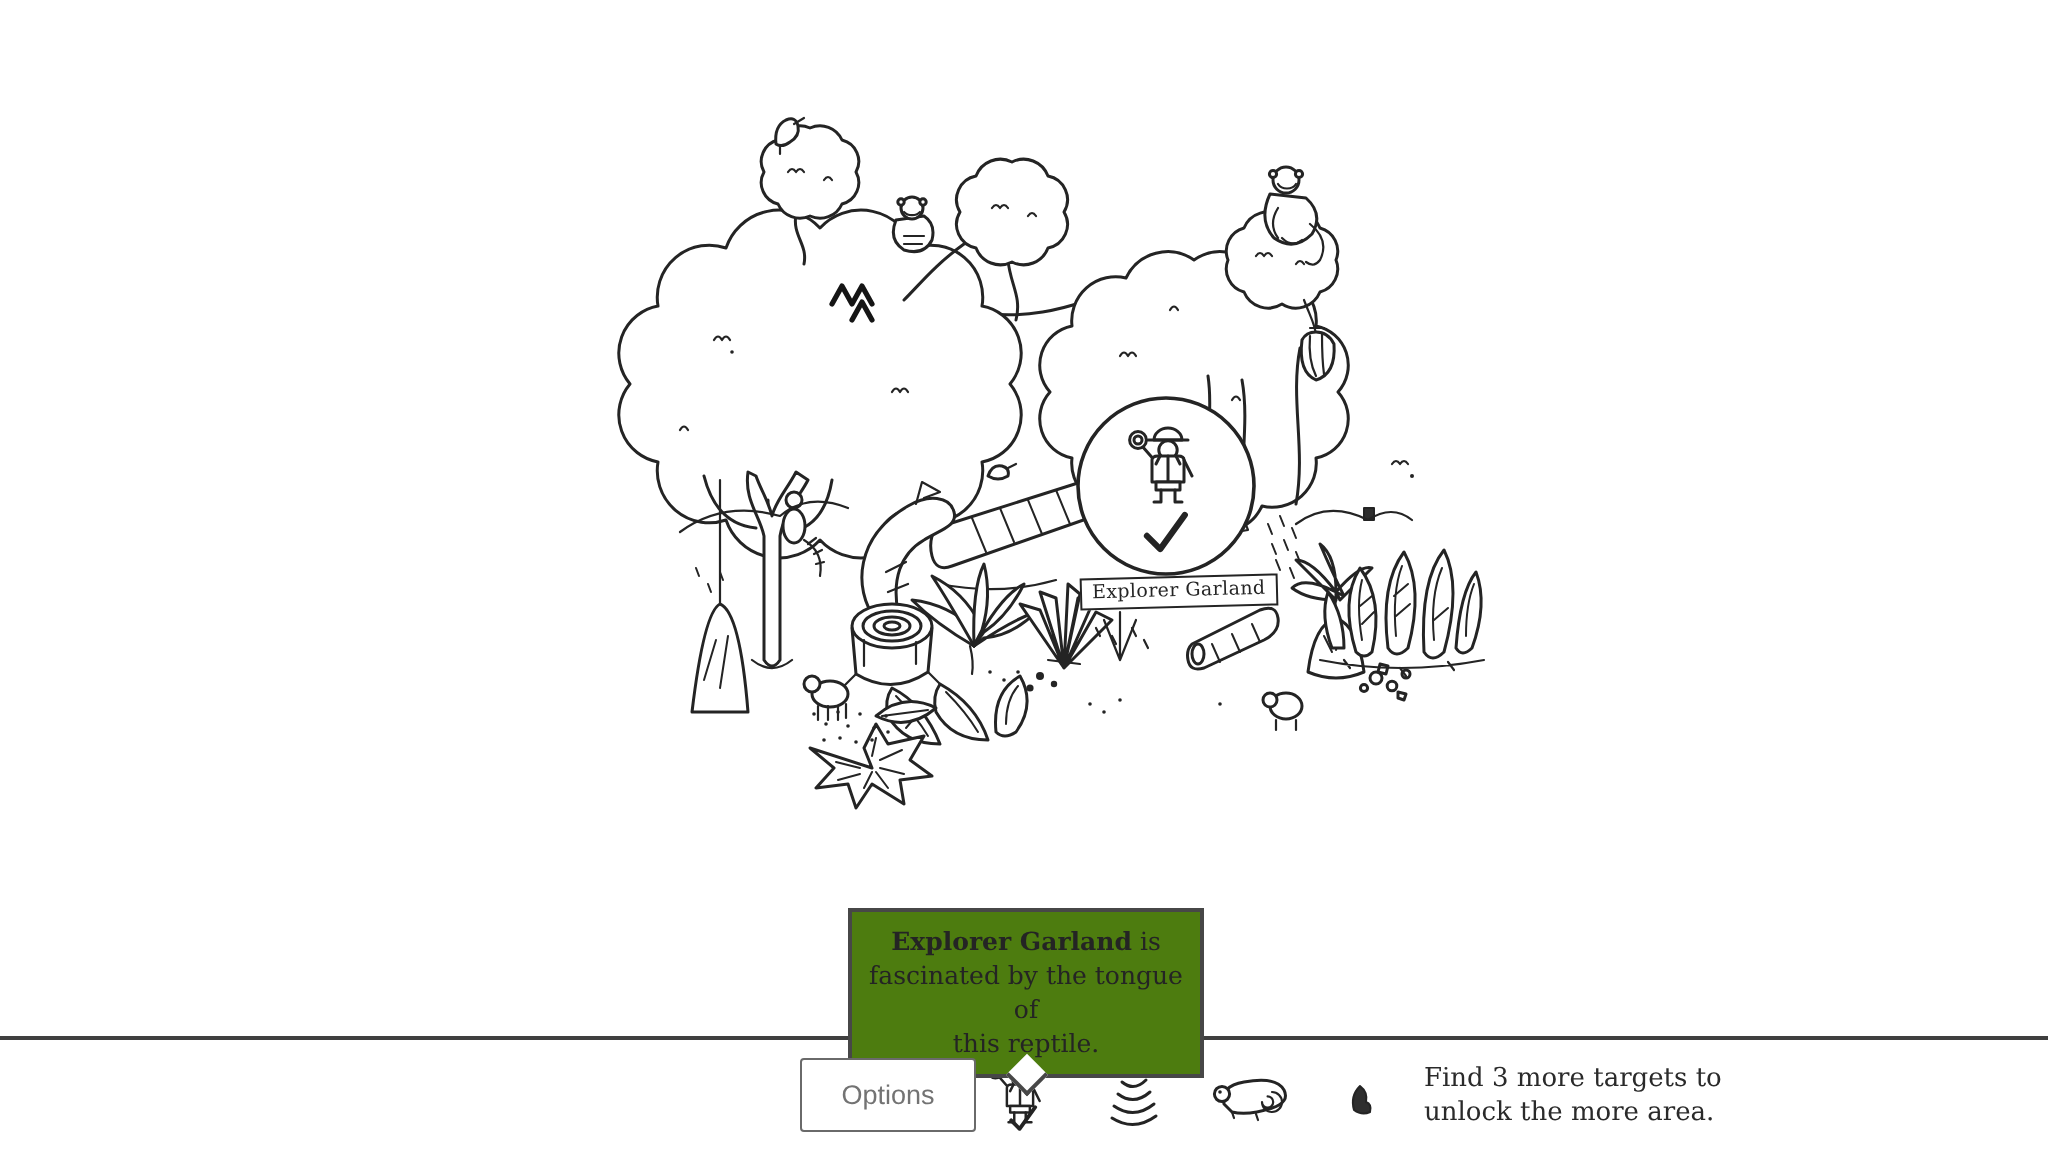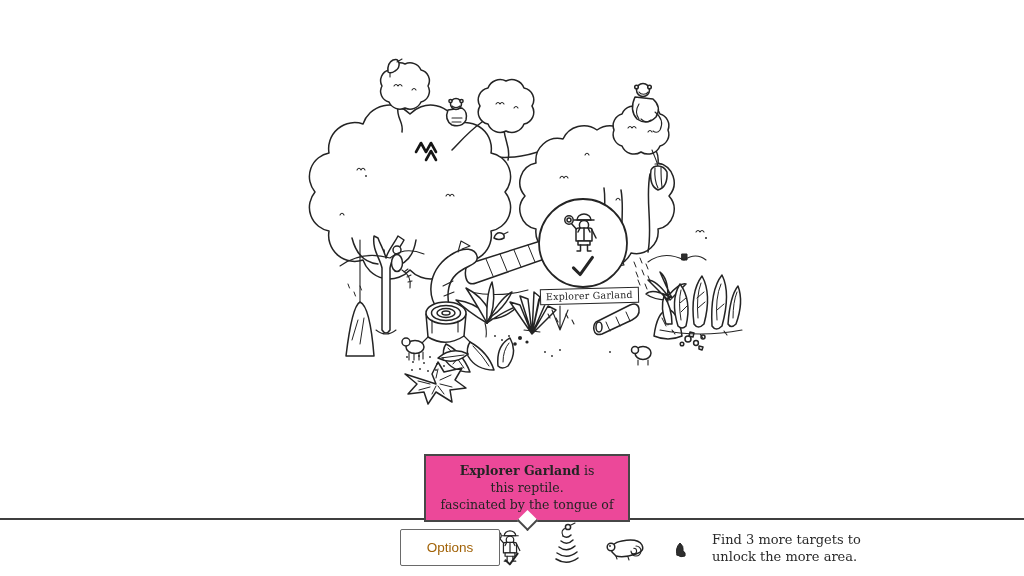--- a/index.html
+++ b/index.html
@@ -12,34 +12,34 @@
       stroke:#242424;fill:none;stroke-width:1.5;stroke-linecap:round;stroke-linejoin:round;}
   .ink .w{fill:#ffffff;}
   .ink .dk{fill:#2e2e2e;stroke:#242424;stroke-width:1;}
   .ink .t{stroke-width:1.1;}
   .ink .h{stroke-width:1;}
   .ink .bold{stroke-width:2.6;}
   .ink .dot{fill:#242424;stroke:none;}
   
   .divider{position:absolute;left:0;top:518px;width:1024px;height:0;
            border-top:2px solid #3f3f3f;z-index:2;}
-  .tooltip{position:absolute;left:424px;top:454px;width:206px;box-sizing:border-box;
-           background:#ec4899;border:2px solid #474747;padding:6px 6px 7px 6px;
+  .tooltip{position:absolute;left:424px;top:454px;width:178px;box-sizing:border-box;
+           background:#4d7c0f;border:2px solid #474747;padding:6px 6px 7px 6px;
            text-align:center;font-size:12.5px;line-height:17px;z-index:3;}
   .tooltip .tail{position:absolute;left:50%;bottom:-8px;width:13px;height:13px;margin-left:-7px;
            background:#fff;transform:rotate(45deg);
            border-right:2px solid #474747;border-bottom:2px solid #474747;}
   .tooltip b{font-weight:bold;}
   .banner{position:absolute;left:540px;top:288px;z-index:3;background:#fff;
           border:1.2px solid #242424;padding:1px 5px;font-size:9.5px;line-height:12px;
           white-space:nowrap;transform:rotate(-1.5deg);letter-spacing:.2px;}
-  .options-btn{position:absolute;left:400px;top:529px;width:100px;height:37px;z-index:3;
+  .options-btn{position:absolute;left:400px;top:529px;width:88px;height:37px;z-index:3;
           background:#fff;border:1px solid #6a6a6a;border-radius:2px;
           display:flex;align-items:center;justify-content:center;
-          font-size:13.5px;color:#a16207;cursor:pointer;}
+          font-size:13.5px;color:#737373;cursor:pointer;}
   .status{position:absolute;left:712px;top:531px;z-index:3;font-size:13px;
           line-height:17px;color:#2a2a2a;white-space:nowrap;}
 </style>
 </head>
 <body>
 
 <div class="stage">
 
   <svg class="scene-svg ink" viewBox="0 0 1024 576">
     <defs>
@@ -294,22 +294,22 @@
       <g>
         <path class="dk" d="M677,555 Q675,548 680,543 Q684,546 683,551 Q686,552 685,556 Q681,558 677,555 Z"></path>
       </g>
     </g>
   </svg>
 
   <div class="banner">Explorer Garland</div>
 
   <div class="tooltip">
     <div><b>Explorer Garland</b><span> is</span></div>
+    <div>fascinated by the tongue of</div>
     <div>this reptile.</div>
-    <div>fascinated by the tongue of</div>
     <div class="tail"></div>
   </div>
 
   <div class="divider"></div>
 
   <button class="options-btn">Options</button>
 
   <div class="status">
     <div>Find 3 more targets to</div>
     <div>unlock the more area.</div>

